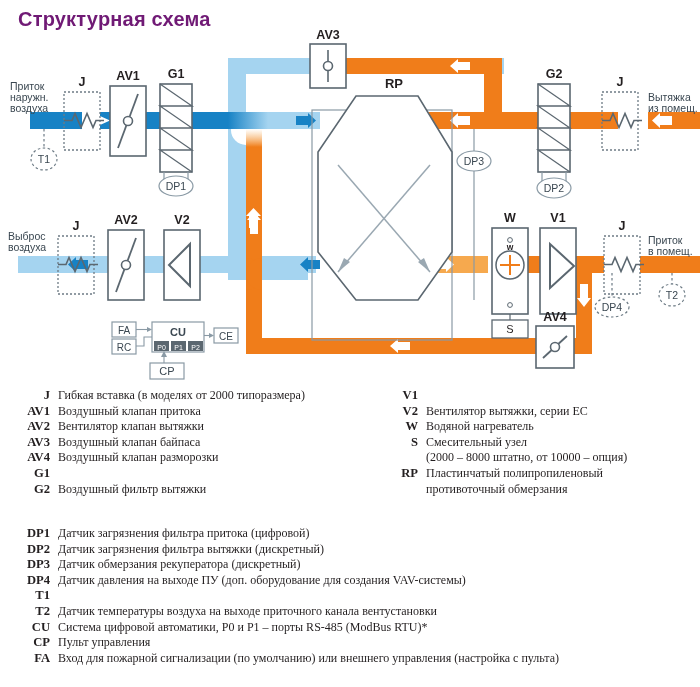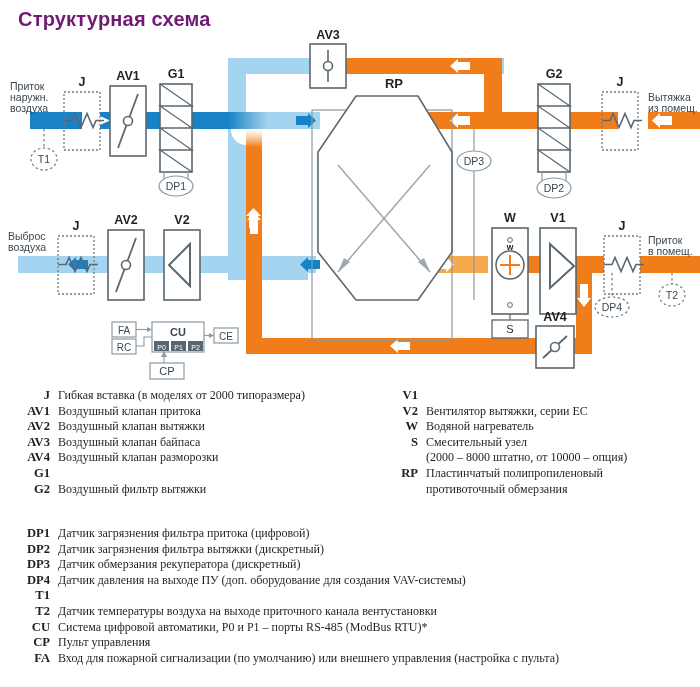--- a/index.html
+++ b/index.html
@@ -329,21 +329,21 @@
       <div class="lrow">
           <span class="code">J</span>
           <span class="desc">Гибкая вставка (в моделях от 2000 типоразмера)</span>
         </div>
       <div class="lrow">
           <span class="code">AV1</span>
           <span class="desc">Воздушный клапан притока</span>
         </div>
       <div class="lrow">
           <span class="code">AV2</span>
-          <span class="desc">Воздушный клапан вытяжки</span>
+          <span class="desc">Вентилятор клапан вытяжки</span>
         </div>
       <div class="lrow">
           <span class="code">AV3</span>
           <span class="desc">Воздушный клапан байпаса</span>
         </div>
       <div class="lrow">
           <span class="code">AV4</span>
           <span class="desc">Воздушный клапан разморозки</span>
         </div>
       <div class="lrow">

